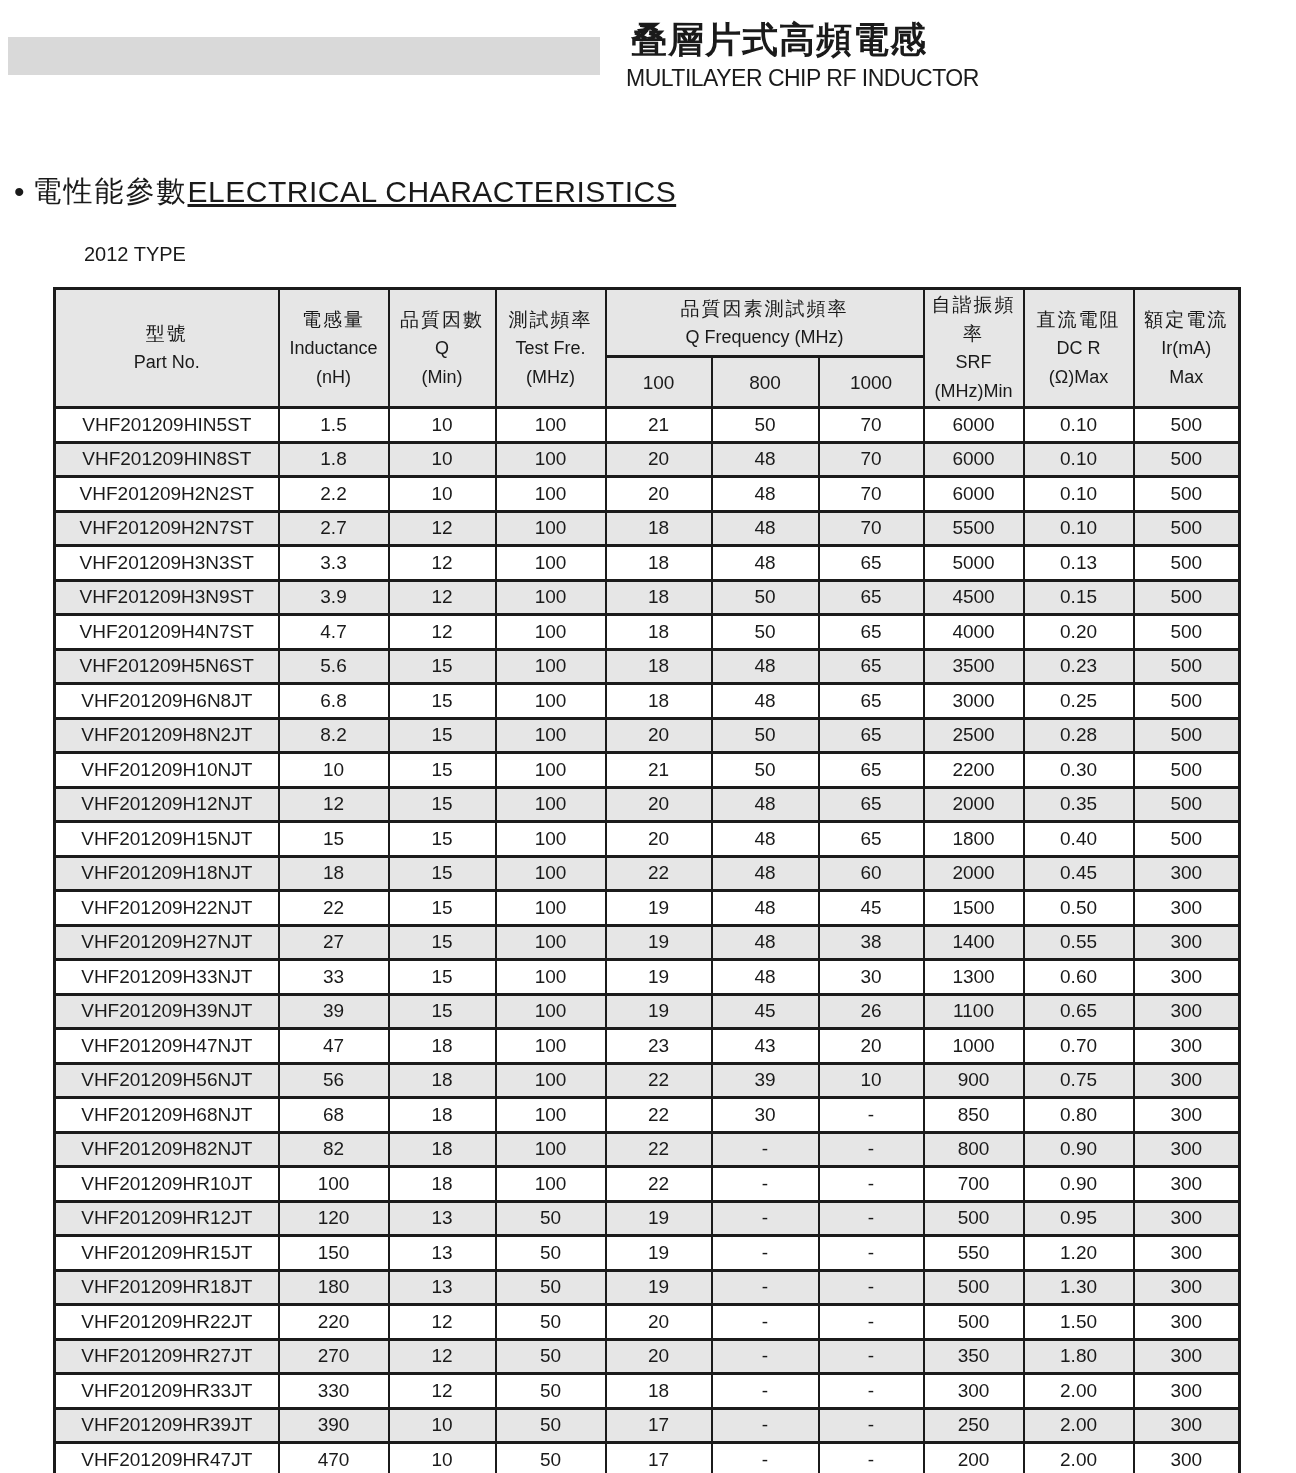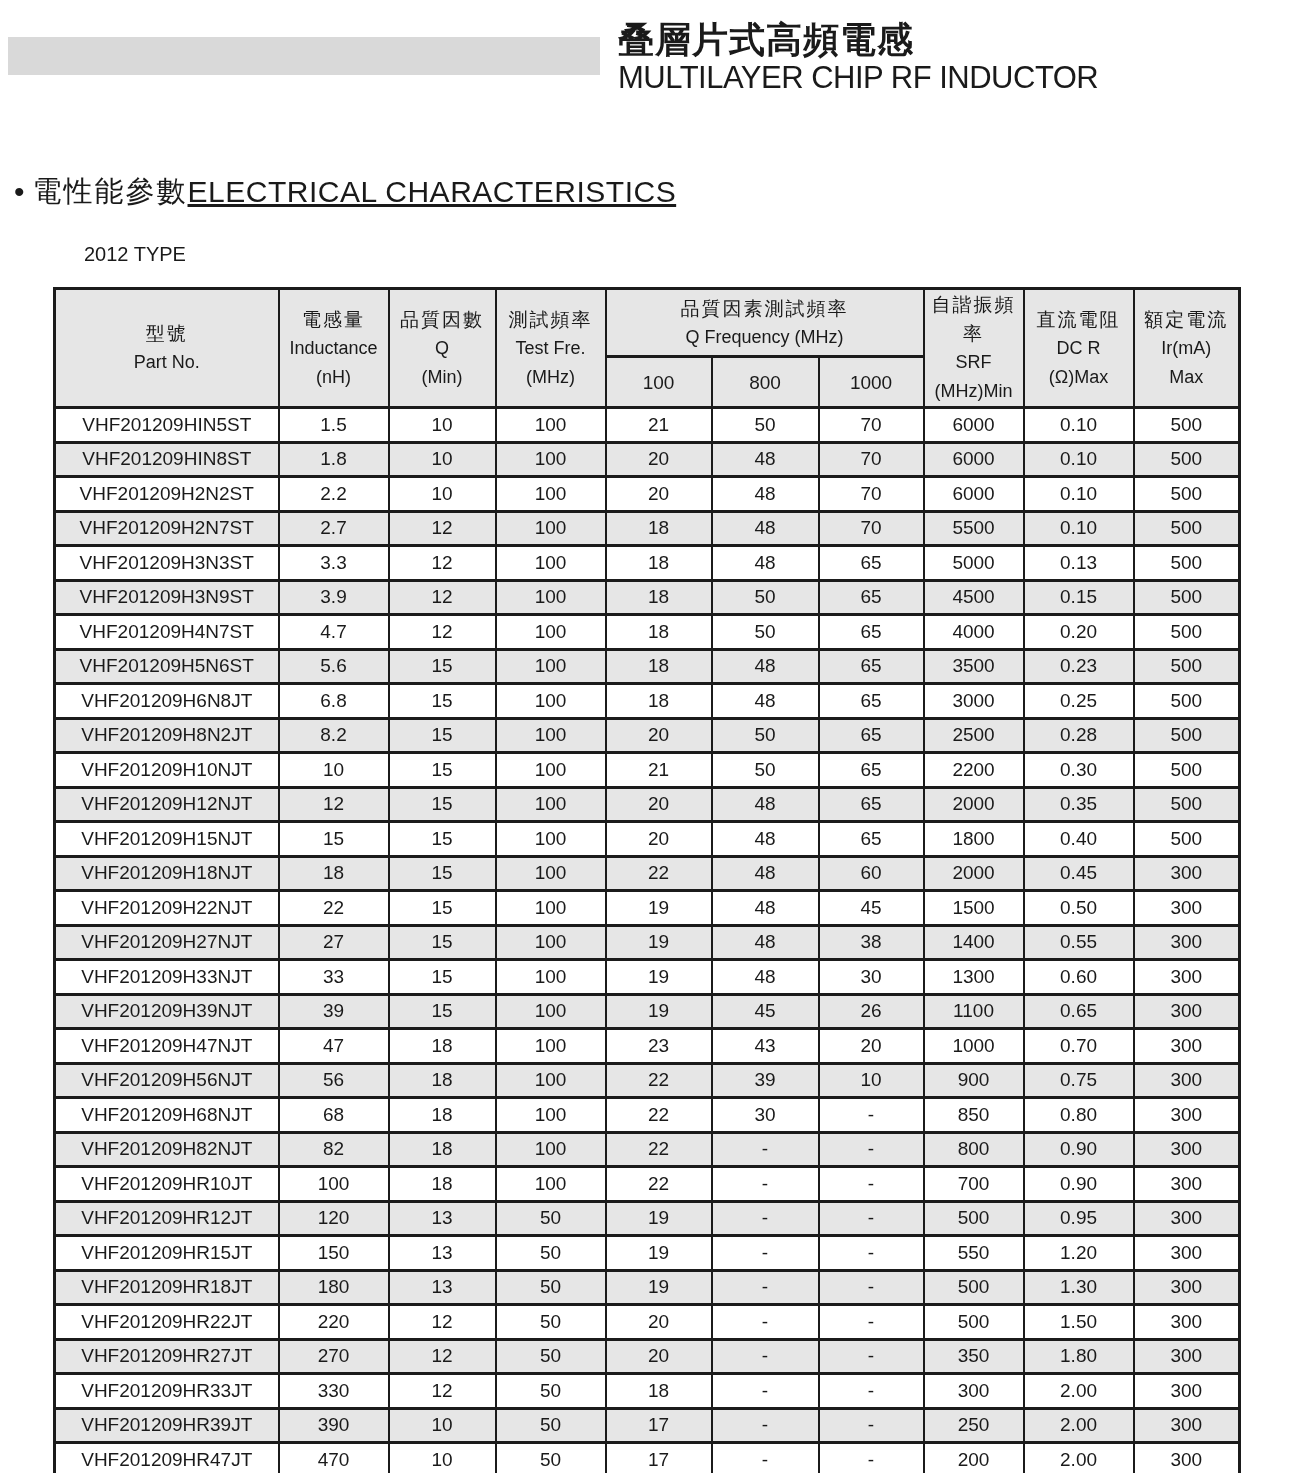--- a/index.html
+++ b/index.html
@@ -31,25 +31,27 @@
   .title-block{
     position:absolute;
     left:618px;top:20px;
     white-space:nowrap;
   }
   .title-zh{
     font-size:36px;
     font-weight:bold;
     line-height:40px;
     letter-spacing:1px;
+    margin-left:13px;
   }
   .title-en{
-    font-size:31px;
+    font-size:23px;
     line-height:36px;
     letter-spacing:-0.5px;
+    margin-left:8px;
   }
   .section-heading{
     position:absolute;
     left:14px;top:172px;
     display:flex;
     align-items:center;
     white-space:nowrap;
   }
   .section-heading .bullet{
     font-size:30px;

